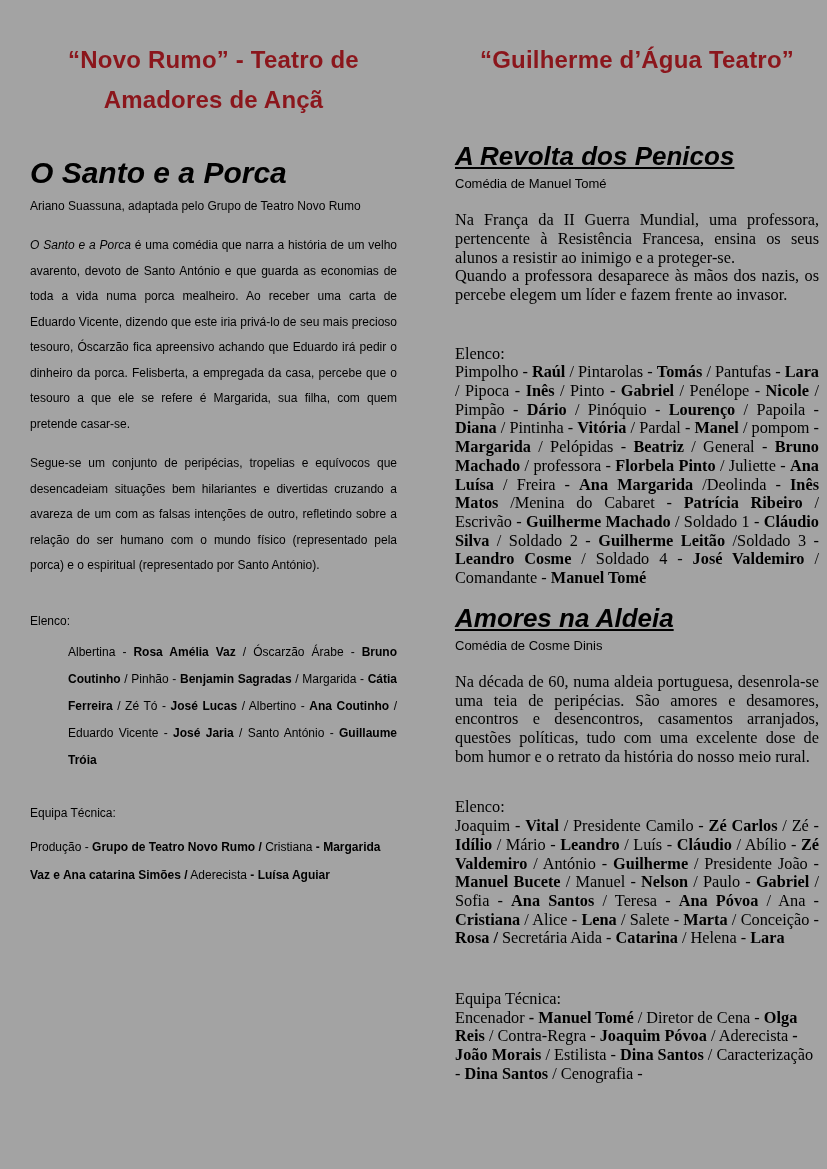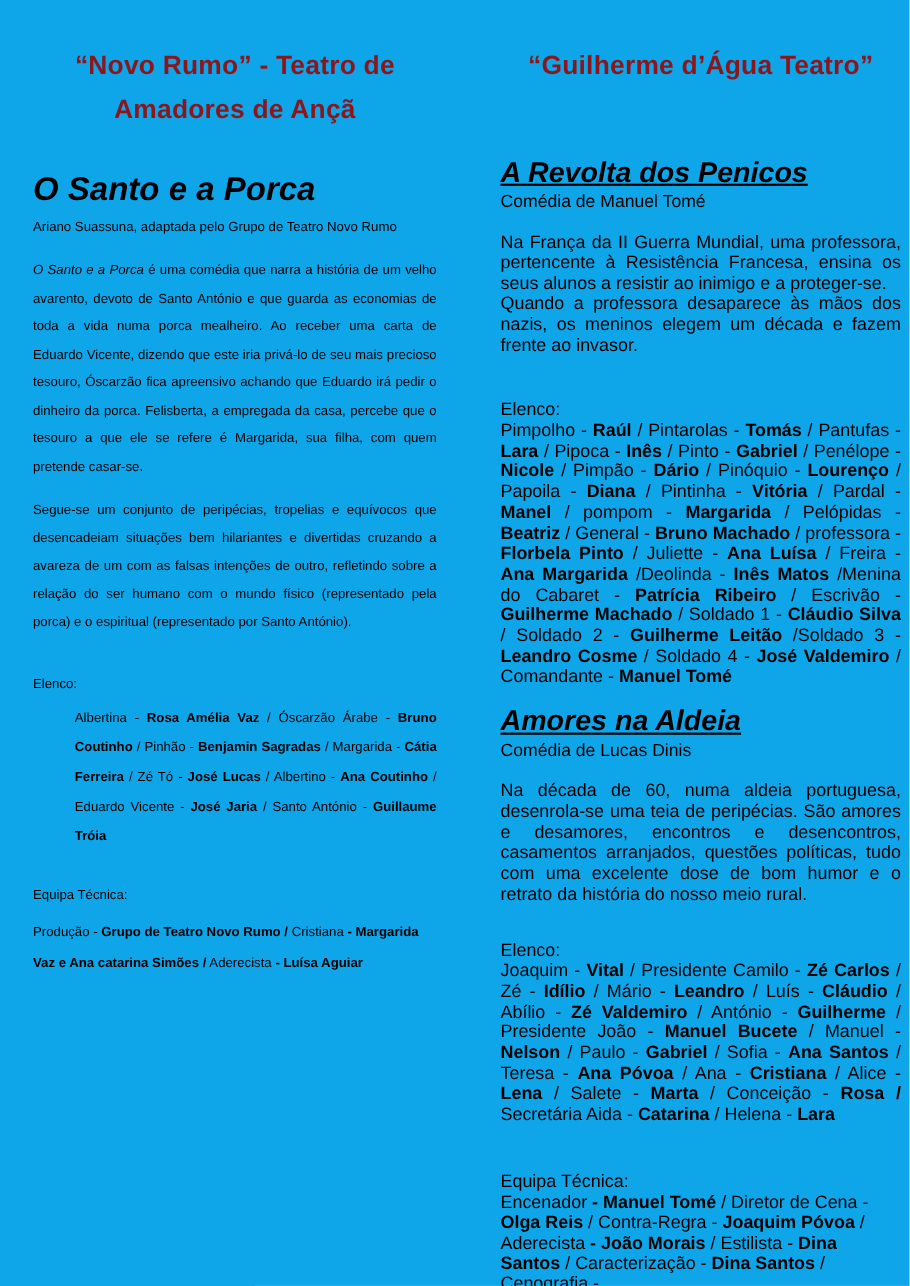--- a/index.html
+++ b/index.html
@@ -1,19 +1,19 @@
 <!DOCTYPE html>
 <html><head>
 <meta charset="utf-8">
 <style>
   html,body{margin:0;padding:0;background:#ffffff;}
   .page{
     position:relative;
     width:827px;height:1169px;
-    background:#0ea5e9;
+    background:#a3a3a3;
     overflow:hidden;
     font-family:"Liberation Sans", sans-serif;
     color:#000000;
   }
   .col{position:absolute;top:0;}
   .col-left{left:30px;width:367px;}
   .col-right{left:455px;width:364px;}
 
   .company{
     margin:0;
@@ -45,22 +45,22 @@
   .big{font-size:12px;line-height:25.5px;}
   .byline-l{margin-top:4px;}
   .syn-l1{margin-top:14px;}
   .syn-l2{margin-top:14px;}
   .castlabel-l{margin-top:30px;}
   .cast-l{margin-top:5px;line-height:27px;margin-left:38px;}
   .crewlabel-l{margin-top:27px;}
   .crew-l{margin-top:6px;line-height:28.5px;text-align:left;}
 
   
-  .small{font-size:16.3px;line-height:18.7px;}
-  .byline-r{font-size:16px;line-height:20px;margin-top:3px;}
+  .small{font-size:16.3px;line-height:18.7px;font-family:Liberation Serif, serif;}
+  .byline-r{font-size:13px;line-height:20px;margin-top:3px;}
   .syn-r{margin-top:17px;}
   .syn-r2{margin-top:0;}
   .castlabel-r1{margin-top:40px;}
   .castlabel-r2{margin-top:32px;}
   .crewlabel-r{margin-top:42px;}
 
   .bold{font-weight:bold;}
   .ital{font-style:italic;}
 </style>
 </head>
@@ -90,29 +90,29 @@
   </div>
 
   <div class="col col-right">
     <h1 class="company" style="color: rgb(139, 22, 28);">“Guilherme d’Água Teatro”</h1>
 
     <section>
       <h2 class="play-title t1">A Revolta dos Penicos</h2>
       <p class="byline-r">Comédia de Manuel Tomé</p>
 
       <p class="small just syn-r">Na França da II Guerra Mundial, uma professora, pertencente à Resistência Francesa, ensina os seus alunos a resistir ao inimigo e a proteger-se.</p>
-      <p class="small just syn-r2">Quando a professora desaparece às mãos dos nazis, os meninos elegem um década e fazem frente ao invasor.</p>
+      <p class="small just syn-r2">Quando a professora desaparece às mãos dos nazis, os percebe elegem um líder e fazem frente ao invasor.</p>
 
       <p class="small castlabel-r1">Elenco:</p>
       <p class="small just"><span>Pimpolho - </span><span class="bold">Raúl</span><span> / Pintarolas - </span><span class="bold">Tomás</span><span> / Pantufas - </span><span class="bold">Lara</span><span> / Pipoca - </span><span class="bold">Inês</span><span> / Pinto - </span><span class="bold">Gabriel</span><span> / Penélope - </span><span class="bold">Nicole</span><span> / Pimpão - </span><span class="bold">Dário</span><span> / Pinóquio - </span><span class="bold">Lourenço</span><span> / Papoila - </span><span class="bold">Diana</span><span> / Pintinha - </span><span class="bold">Vitória</span><span> / Pardal - </span><span class="bold">Manel</span><span> / pompom - </span><span class="bold">Margarida</span><span> / Pelópidas - </span><span class="bold">Beatriz</span><span> / General - </span><span class="bold">Bruno Machado</span><span> / professora - </span><span class="bold">Florbela Pinto</span><span> / Juliette - </span><span class="bold">Ana Luísa</span><span> / Freira - </span><span class="bold">Ana Margarida</span><span> /Deolinda - </span><span class="bold">Inês Matos</span><span> /Menina do Cabaret - </span><span class="bold">Patrícia Ribeiro</span><span> / Escrivão - </span><span class="bold">Guilherme Machado</span><span> / Soldado 1 - </span><span class="bold">Cláudio Silva</span><span> / Soldado 2 - </span><span class="bold">Guilherme Leitão</span><span> /Soldado 3 - </span><span class="bold">Leandro Cosme</span><span> / Soldado 4 - </span><span class="bold">José Valdemiro</span><span> / Comandante - </span><span class="bold">Manuel Tomé</span></p>
     </section>
 
     <section>
       <h2 class="play-title t2">Amores na Aldeia</h2>
-      <p class="byline-r">Comédia de Lucas Dinis</p>
+      <p class="byline-r">Comédia de Cosme Dinis</p>
 
       <p class="small just syn-r">Na década de 60, numa aldeia portuguesa, desenrola-se uma teia de peripécias. São amores e desamores, encontros e desencontros, casamentos arranjados, questões políticas, tudo com uma excelente dose de bom humor e o retrato da história do nosso meio rural.</p>
 
       <p class="small castlabel-r2">Elenco:</p>
       <p class="small just"><span>Joaquim - </span><span class="bold">Vital</span><span> / Presidente Camilo - </span><span class="bold">Zé Carlos</span><span> / Zé - </span><span class="bold">Idílio</span><span> / Mário - </span><span class="bold">Leandro</span><span> / Luís - </span><span class="bold">Cláudio</span><span> / Abílio - </span><span class="bold">Zé Valdemiro</span><span> / António - </span><span class="bold">Guilherme</span><span> / Presidente João - </span><span class="bold">Manuel Bucete</span><span> / Manuel - </span><span class="bold">Nelson</span><span> / Paulo - </span><span class="bold">Gabriel</span><span> / Sofia - </span><span class="bold">Ana Santos</span><span> / Teresa - </span><span class="bold">Ana Póvoa</span><span> / Ana - </span><span class="bold">Cristiana</span><span> / Alice - </span><span class="bold">Lena</span><span> / Salete - </span><span class="bold">Marta</span><span> / Conceição - </span><span class="bold">Rosa /</span><span> Secretária Aida - </span><span class="bold">Catarina</span><span> / Helena - </span><span class="bold">Lara</span></p>
 
       <p class="small crewlabel-r">Equipa Técnica:</p>
       <p class="small"><span>Encenador </span><span class="bold">- Manuel Tomé</span><span> / Diretor de Cena - </span><span class="bold">Olga Reis</span><span> / Contra-Regra - </span><span class="bold">Joaquim Póvoa</span><span> / Aderecista </span><span class="bold">- João Morais</span><span> / Estilista - </span><span class="bold">Dina Santos</span><span> / Caracterização - </span><span class="bold">Dina Santos</span><span> / Cenografia - </span></p>
     </section>
   </div>

